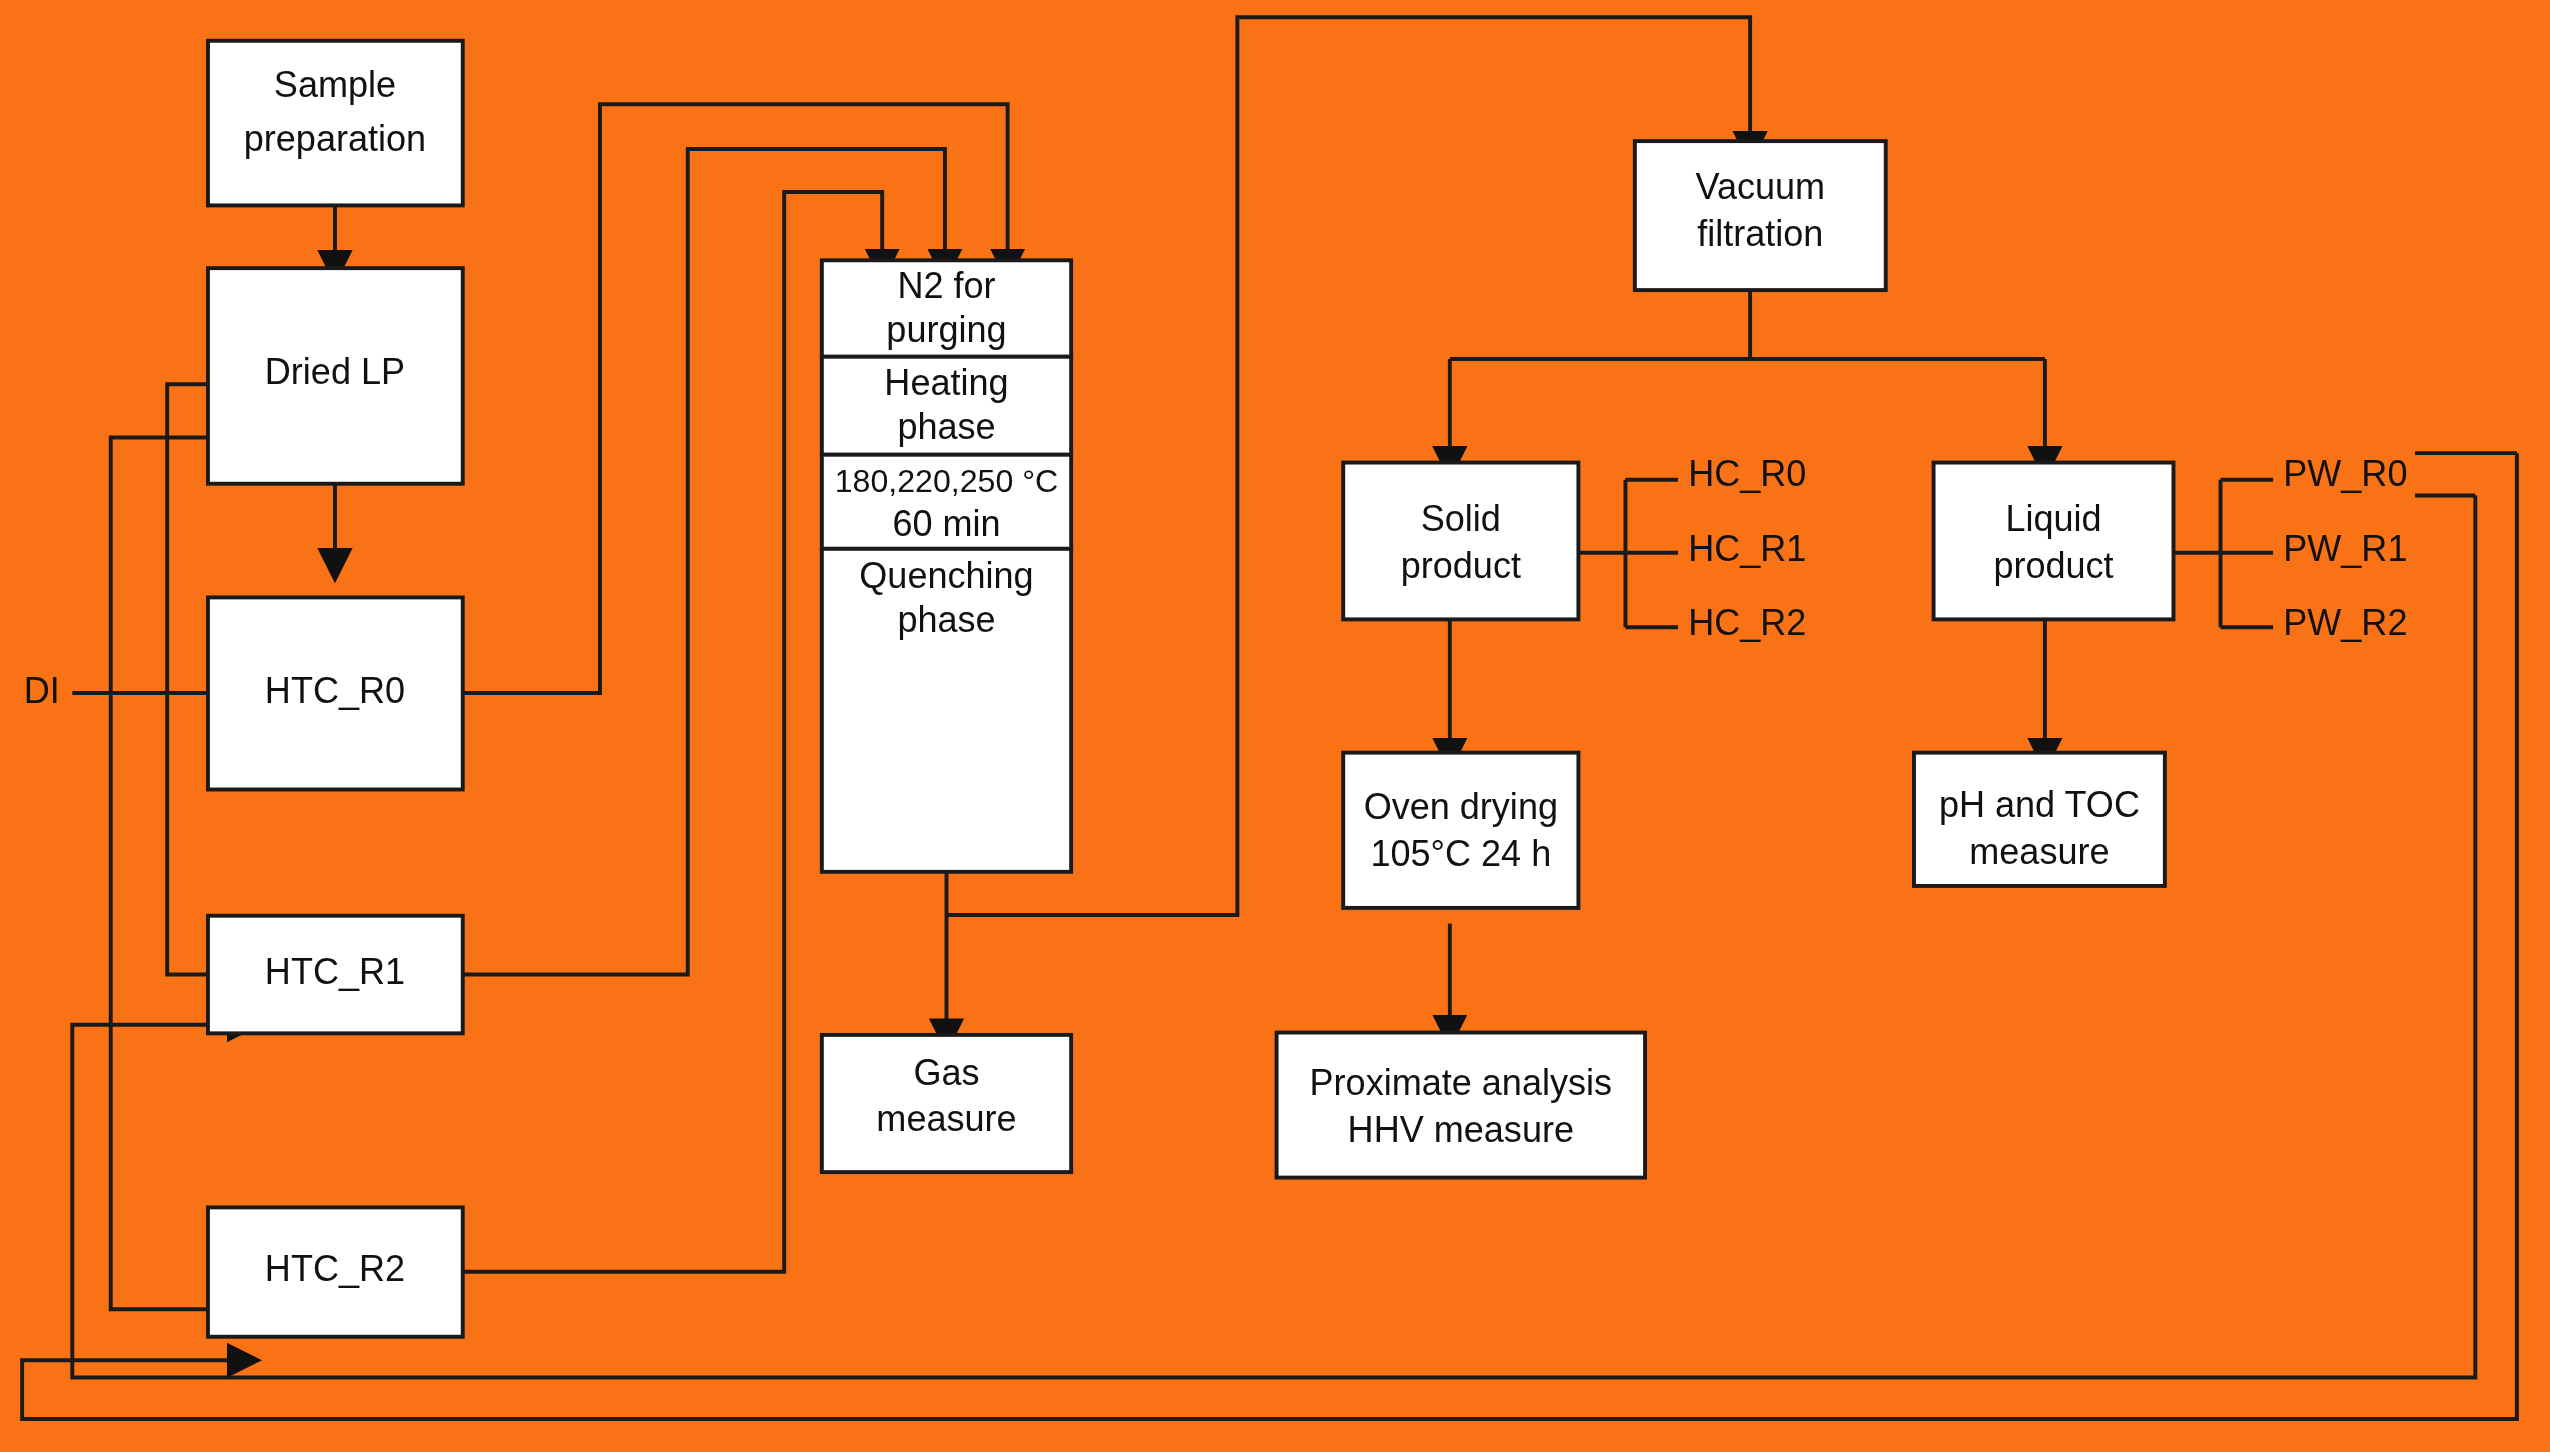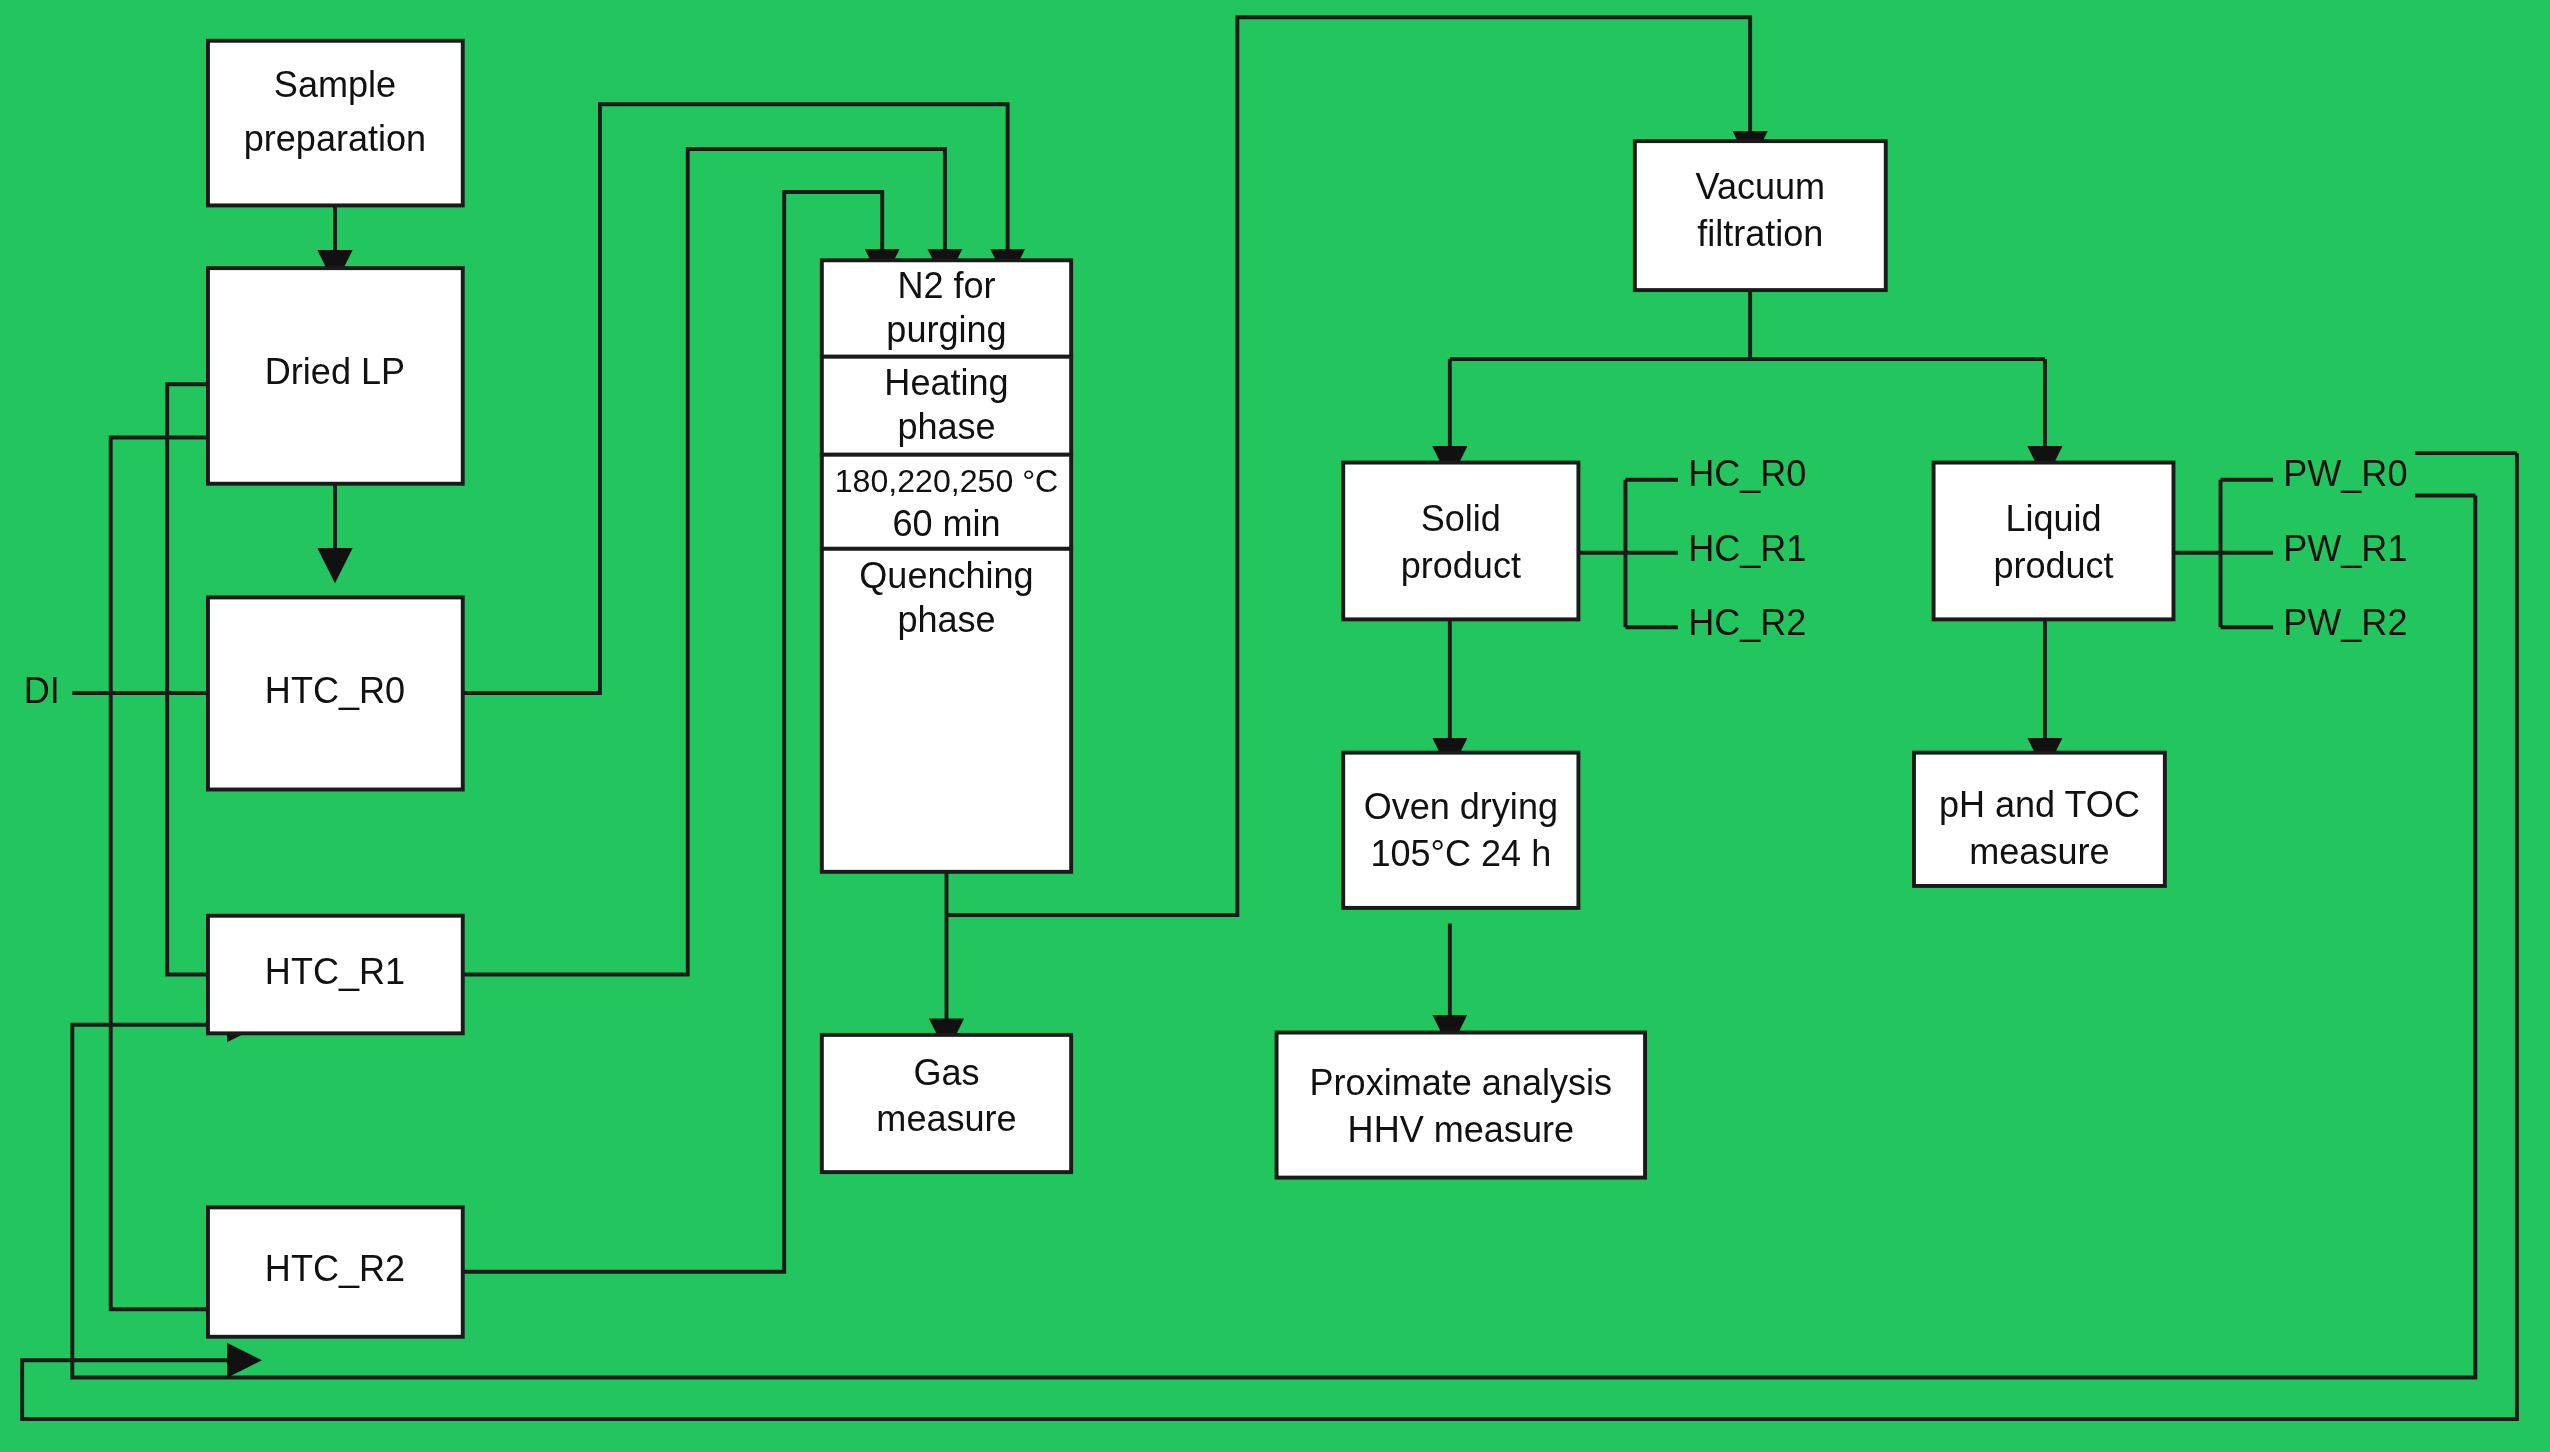--- a/index.html
+++ b/index.html
@@ -1,17 +1,17 @@
 <!DOCTYPE html>
 <html style="font-size:12.5px"><head>
 <meta charset="utf-8">
 <style>
   html,body{margin:0;padding:0;background:#ffffff;}
   body{width:2550px;height:1452px;font-family:"Liberation Sans",sans-serif;}
-  #stage{position:relative;width:2550px;height:1452px;overflow:hidden;background:#22c55e;}
+  #stage{position:relative;width:2550px;height:1452px;overflow:hidden;background:#f97316;}
   svg{position:absolute;left:0;top:0;width:2550px;height:1452px;}
   .bx{fill:#ffffff;stroke:#1a1a1a;stroke-width:5;}
   .ln{fill:none;stroke:#1a1a1a;stroke-width:5;stroke-linecap:butt;stroke-linejoin:miter;}
   .lbl{font-family:"Liberation Sans",sans-serif;font-size:46px;fill:#111111;text-anchor:middle;dominant-baseline:middle;}
   .lbl.sm{font-size:41px;}
   .lbl.lft{text-anchor:start;}
   .ar{fill:#111111;}
 </style>
 </head>
 <body>

